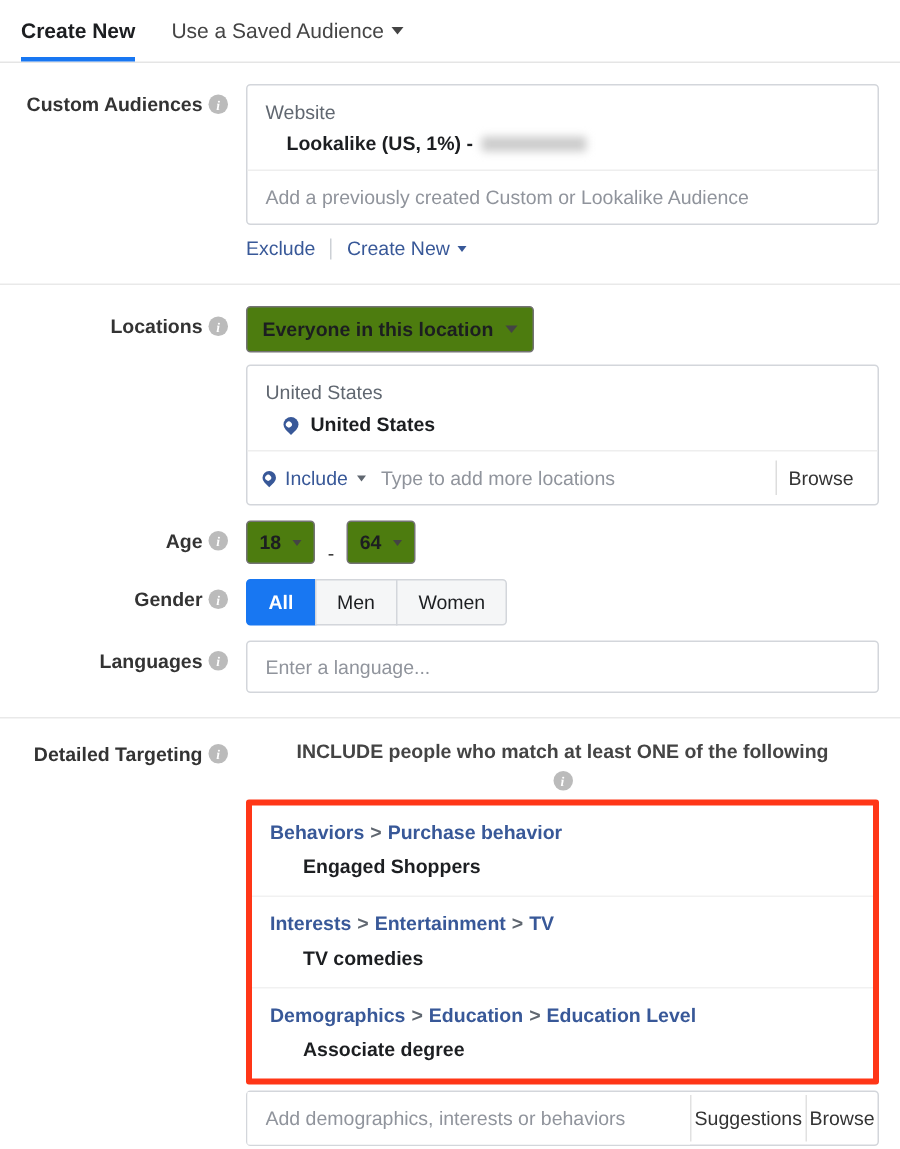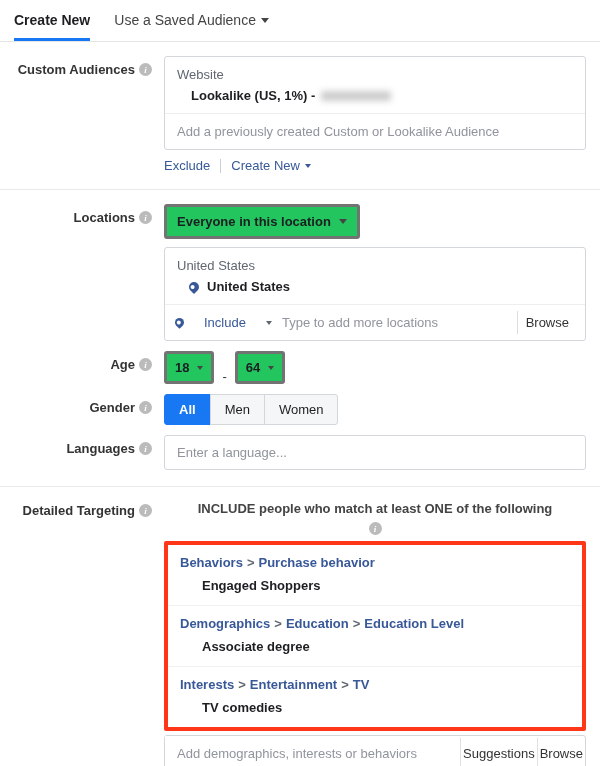--- a/index.html
+++ b/index.html
@@ -129,22 +129,22 @@
   }
   .vdiv {
     width:1px; height:14px;
     background:#ccd0d5;
   }
   .cn-link { display:flex; align-items:center; gap:5px; }
   .select-like {
     display:inline-flex;
     align-items:center;
     gap:8px;
-    background:#22c55e;
-    border:3px solid #737373;
+    background:#4d7c0f;
+    border:1px solid #737373;
     border-radius:3px;
     padding:7px 10px;
     font-weight:600;
     cursor:pointer;
   }
   .select-like.sm { font-weight:600; padding:6px 8px;}
   .loc-box .country-header {
     padding:10px 12px 4px 12px;
     color:#606770;
   }
@@ -171,21 +171,21 @@
     border-radius:50%;
   }
   .loc-input-row {
     border-top:1px solid #eee;
     display:flex;
     align-items:center;
     padding:6px 8px 6px 10px;
     gap:8px;
   }
   .include-dd {
-    display:flex; align-items:center; gap:20px;
+    display:flex; align-items:center; gap:6px;
     cursor:pointer;
     color:#385898;
   }
   .pin.sm { width:9px;height:9px; }
   .ghost-input {
     flex:1;
     border:none;
     outline:none;
     font-size:13px;
     color:#1c1e21;
@@ -402,26 +402,26 @@
         <span class="info-icon">i</span>
       </div>
 
       <div class="highlight-box">
         <div id="dt-items">
             <div class="dt-item">
               <div class="crumb"><span>Behaviors</span><span class="sep">&gt;</span><span>Purchase behavior</span></div>
               <div class="dt-val">Engaged Shoppers</div>
             </div>
             <div class="dt-item">
+              <div class="crumb"><span>Interests</span><span class="sep">&gt;</span><span>Entertainment</span><span class="sep">&gt;</span><span>TV</span></div>
+              <div class="dt-val">TV comedies</div>
+            </div>
+            <div class="dt-item">
               <div class="crumb"><span>Demographics</span><span class="sep">&gt;</span><span>Education</span><span class="sep">&gt;</span><span>Education Level</span></div>
               <div class="dt-val">Associate degree</div>
-            </div>
-            <div class="dt-item">
-              <div class="crumb"><span>Interests</span><span class="sep">&gt;</span><span>Entertainment</span><span class="sep">&gt;</span><span>TV</span></div>
-              <div class="dt-val">TV comedies</div>
             </div>
           </div>
       </div>
 
       <div class="dt-input-row">
         <input placeholder="Add demographics, interests or behaviors" style="">
         <span class="dt-act">Suggestions</span>
         <span class="dt-act">Browse</span>
       </div>
     </div>

